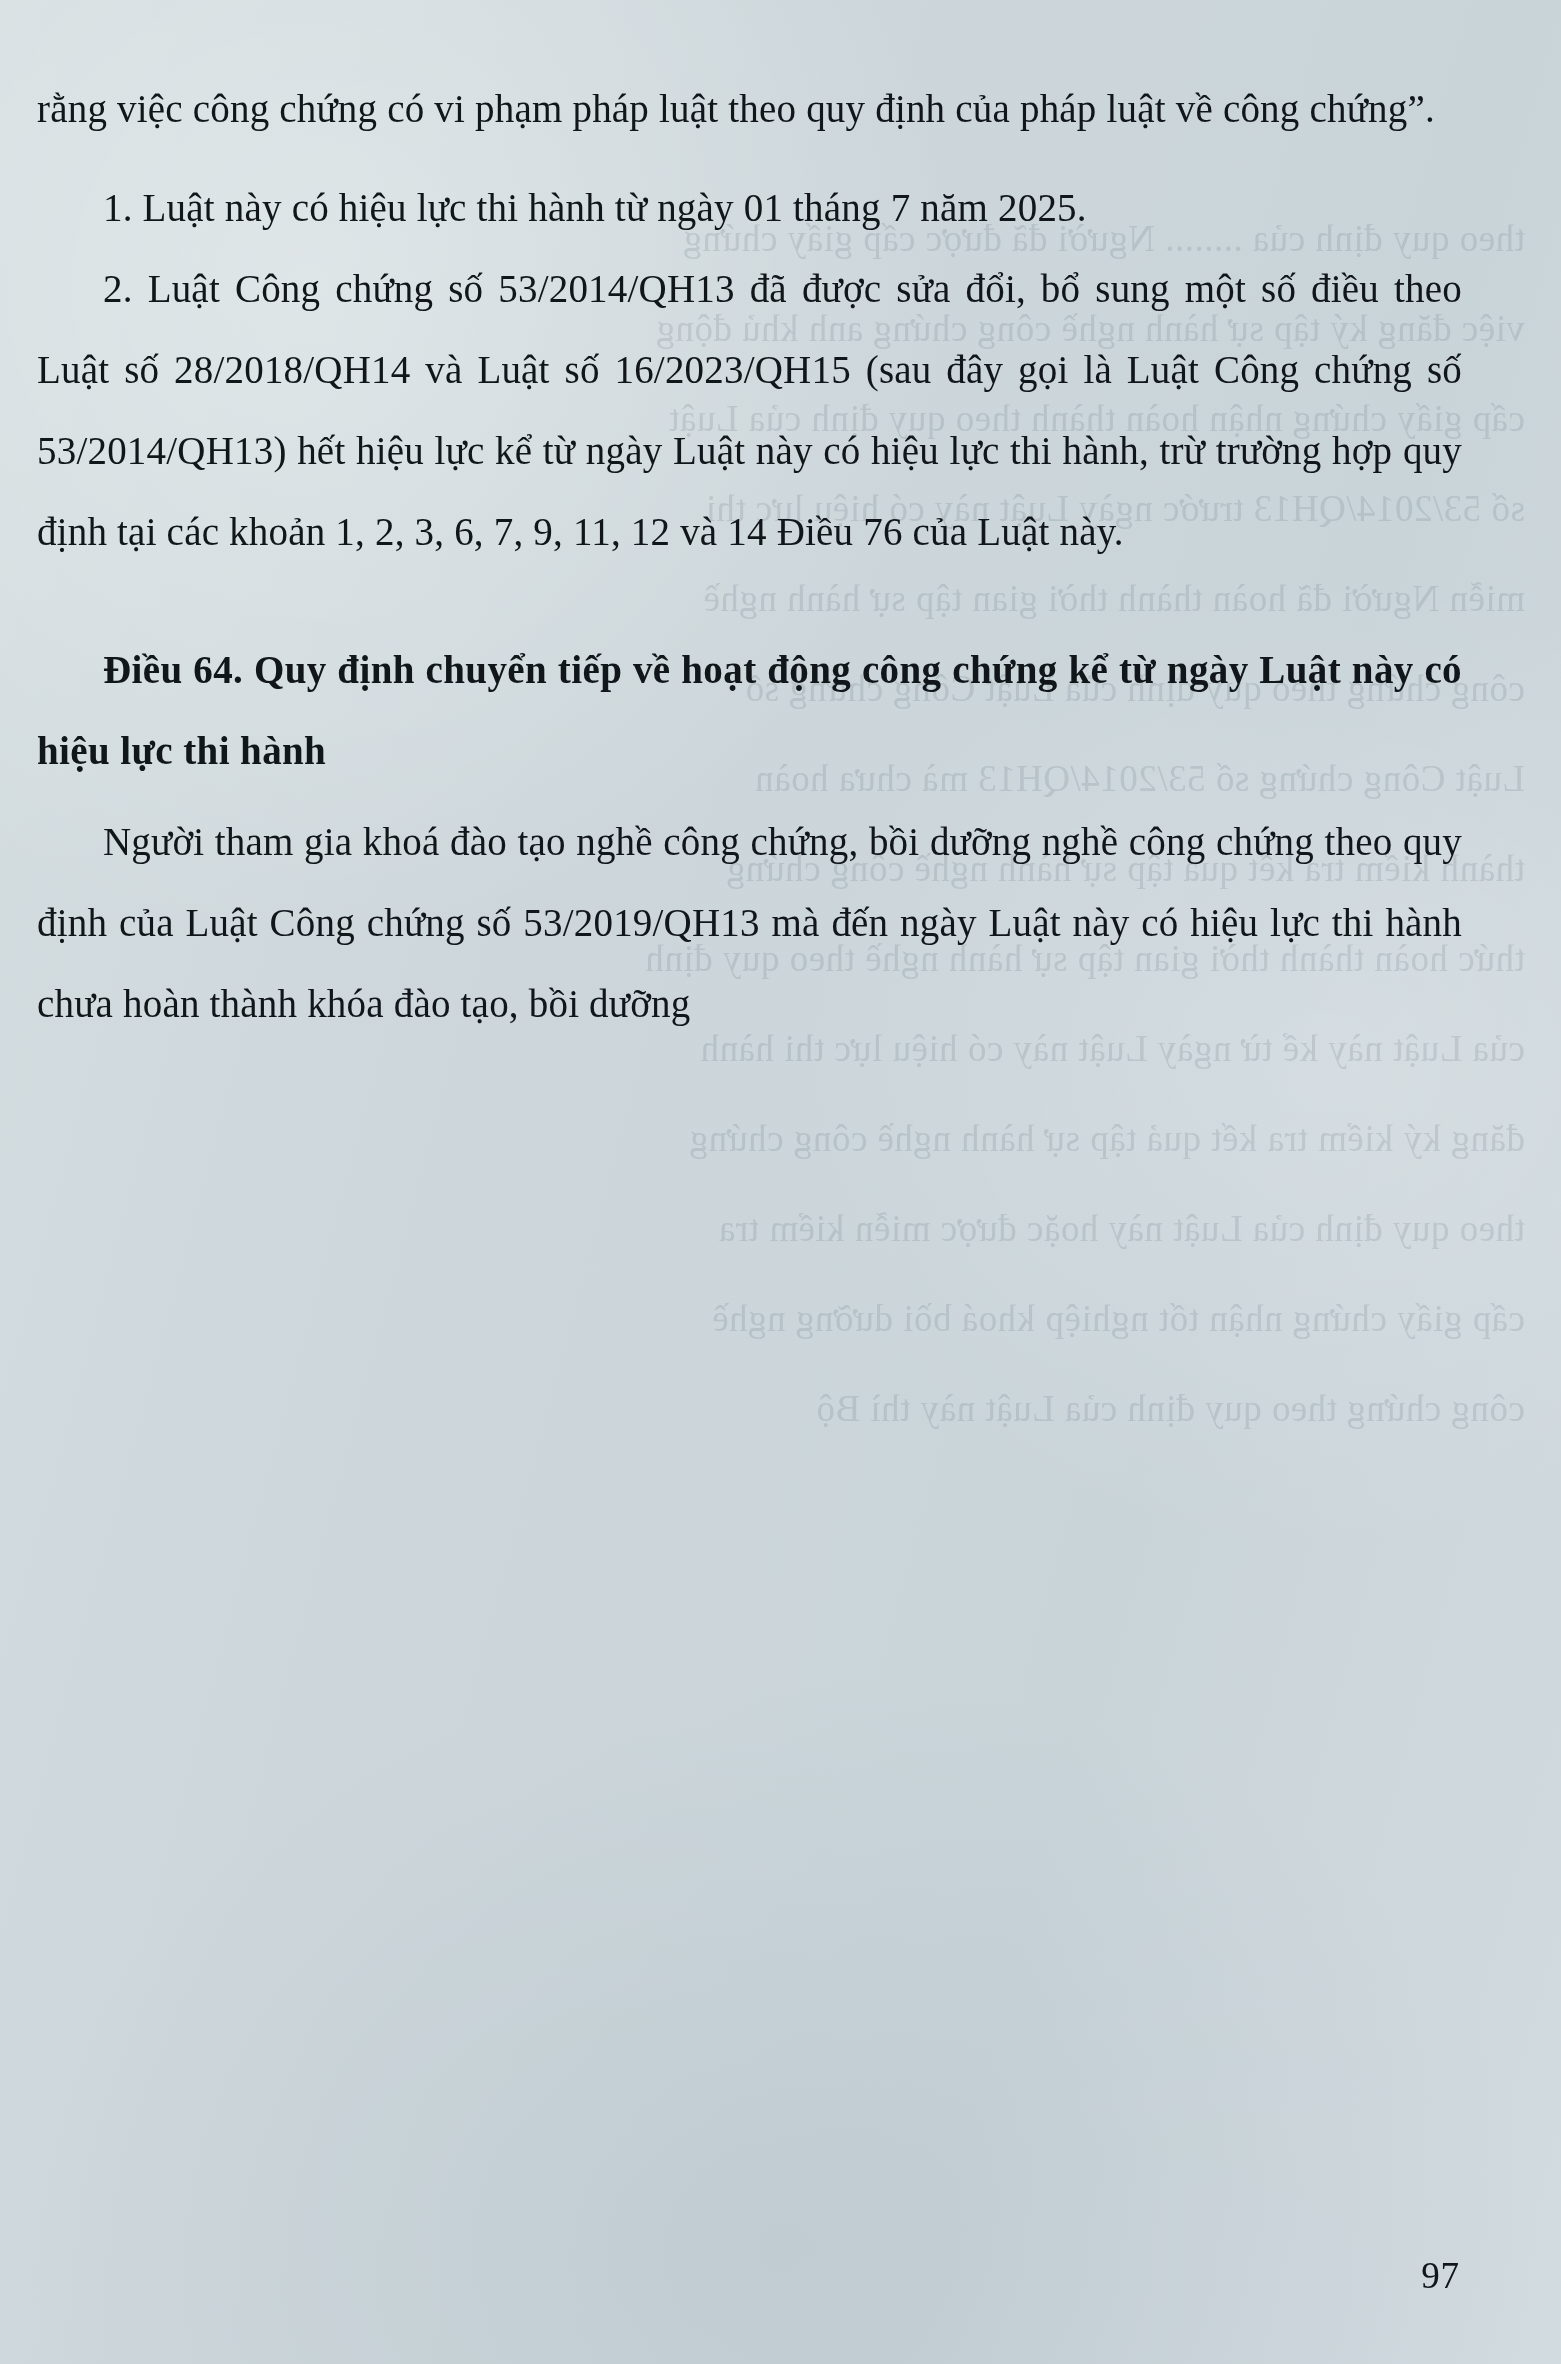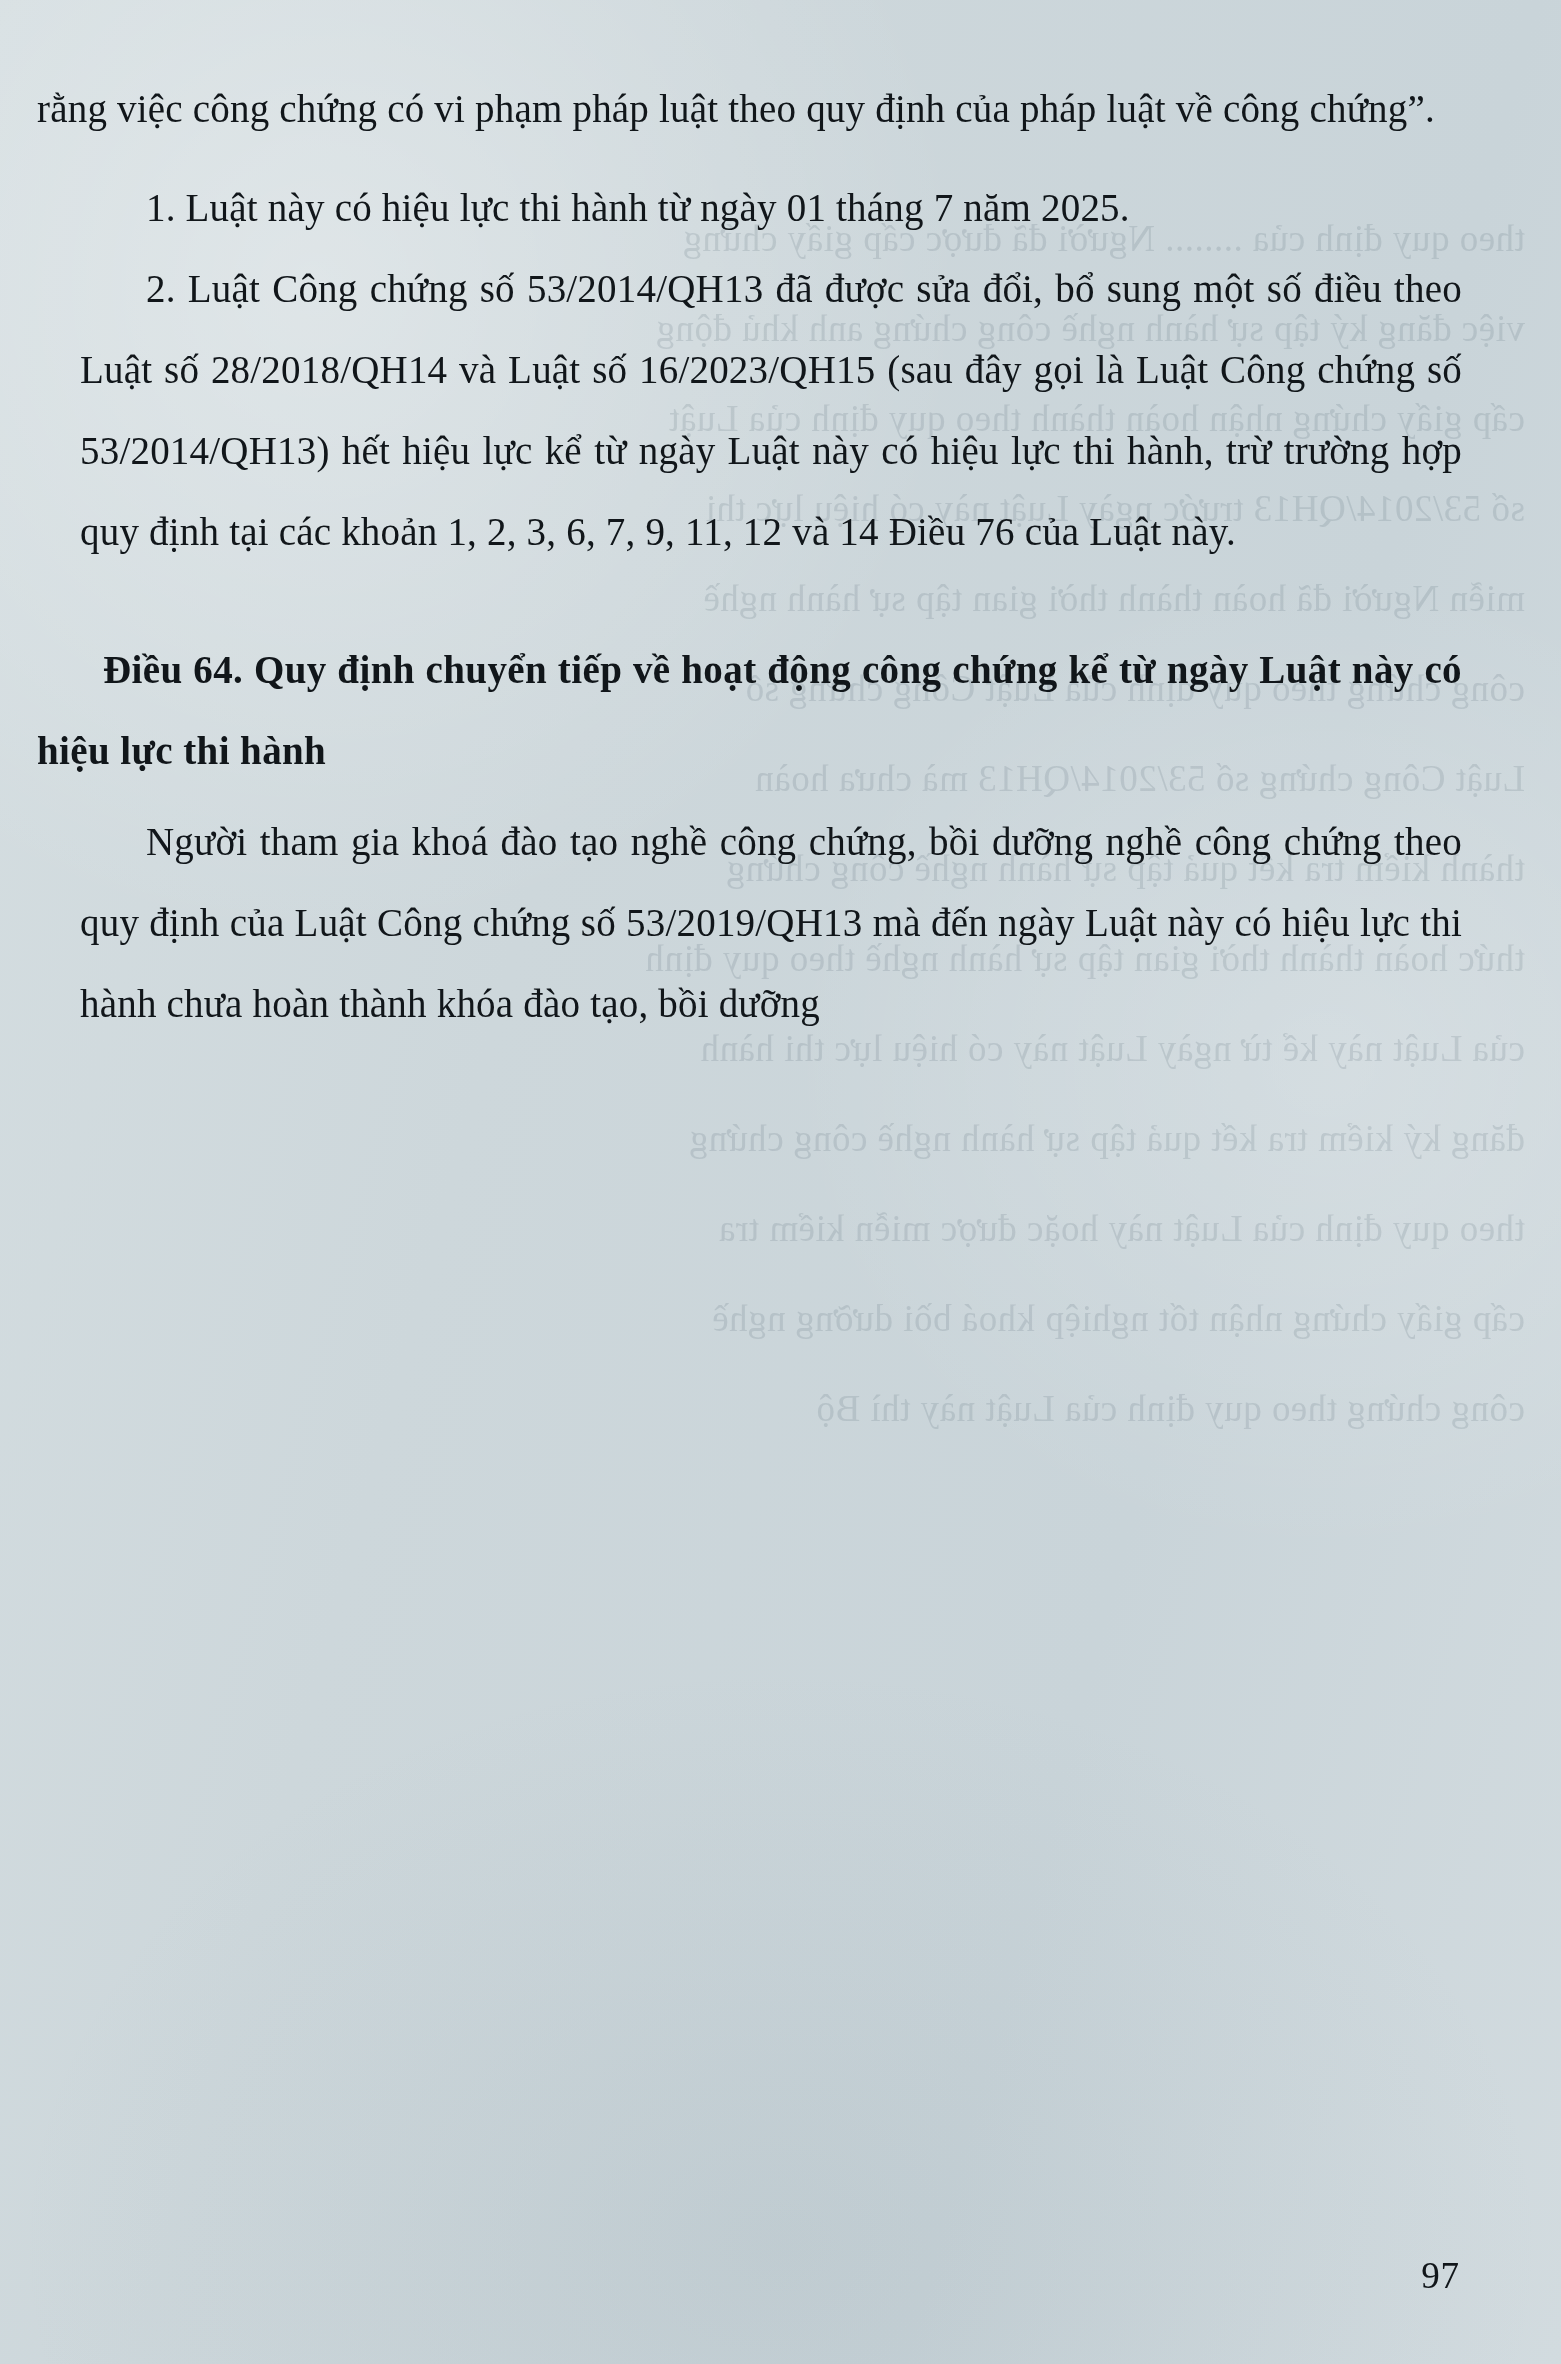--- a/index.html
+++ b/index.html
@@ -52,21 +52,21 @@
     top: 68px;
   }
   p {
     margin: 0;
     font-size: 39px;
     line-height: 81px;
     text-align: justify;
     text-justify: inter-word;
     letter-spacing: 0.2px;
   }
-  p.indent { text-indent: 66px; margin-left: 43px; }
+  p.indent { text-indent: 66px; }
   p.heading {
     font-weight: bold;
     text-indent: 66px;
     margin-top: 14.8px;
   }
   p.heading-block {
     font-weight: bold;
     text-indent: 66px;
     margin-top: 33px;
     letter-spacing: 0.4px;

